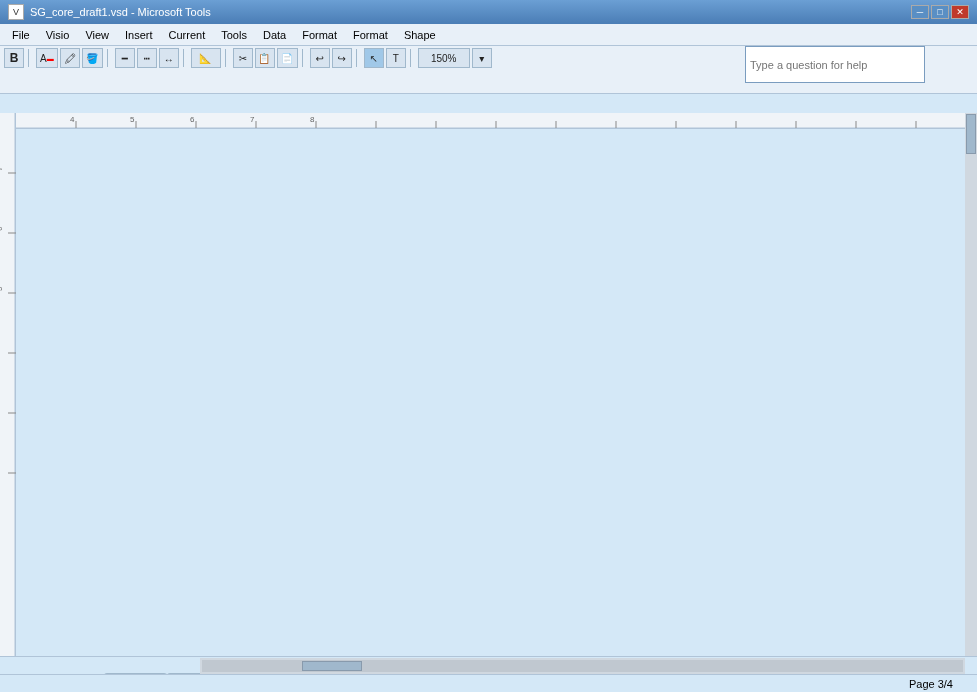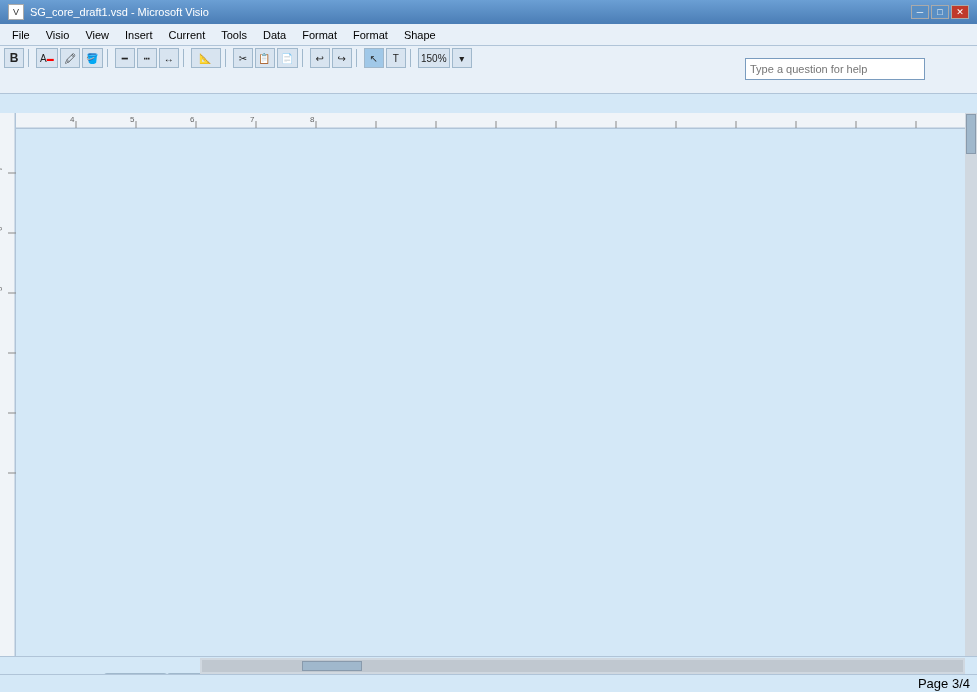--- a/index.html
+++ b/index.html
@@ -25,45 +25,44 @@
       height: 22px; background: #e8f0f8; display: flex; align-items: center;
       padding: 8px 4px; border-bottom: 1px solid #b0c4d8;
     }
     #menu-bar .menu-item {
       padding: 2px 8px; font-size: 11px; cursor: pointer; color: #000;
     }
 
     
     #help-box {
       position: absolute; top: 46px; right: 52px;
-      width: 180px; height: 22px; background: white;
+      width: 180px; height: 37px; background: white;
       border: 1px solid #7a9cbf; display: flex; align-items: center;
       padding: 0 4px;
-      margin-top: 12px;
     }
     #help-box input {
       border: none; outline: none; font-size: 11px; color: #888; width: 100%;
     }
 
     
     #toolbar-container {
       height: 48px; background: #e8f0f8; border-bottom: 1px solid #b0c4d8;
       display: flex; flex-direction: column;
     }
     #toolbar1, #toolbar2 {
       height: 24px; display: flex; align-items: center; padding: 0 4px; gap: 2px;
     }
     .tb-btn {
       height: 20px; min-width: 20px; background: #d8e4f0; border: 1px solid #a0b8cc;
       display: flex; align-items: center; justify-content: center;
       font-size: 10px; cursor: pointer; padding: 0 3px; color: #222;
     }
     .tb-separator { width: 4px; height: 18px; border-left: 1px solid #a0b8cc; margin: 0 2px; }
     .tb-bold { font-weight: bold; font-size: 12px; }
-    .tb-zoom { width: 32px; }
+    .tb-zoom { width: 52px; }
 
     
     #h-ruler { height: 16px; background: #f0f4f8; border-bottom: 1px solid #b0c4d8; position: relative; overflow: hidden; }
     #v-ruler { width: 16px; background: #f0f4f8; border-right: 1px solid #b0c4d8; position: absolute; top: 113px; left: 0; bottom: 36px; }
     #canvas-area {
       flex: 1; background: #c8dcea; overflow: hidden; position: relative;
       margin-left: 16px;
     }
     #canvas {
       position: absolute; top: 0; left: 0; right: 12px; bottom: 0;
@@ -106,21 +105,21 @@
       border-bottom: none; font-size: 11px; cursor: pointer; color: #333;
       border-radius: 3px 3px 0 0;
     }
     .page-tab.active { background: white; font-weight: bold; border-bottom: 1px solid white; }
 
     
     #status-bar {
       position: absolute; bottom: 0; left: 0; right: 0; height: 18px;
       background: #d4e8f7; border-top: 1px solid #b0c4d8;
       display: flex; align-items: center; justify-content: flex-end;
-      padding: 0 7px; font-size: 13px;
+      padding: 0 24px; font-size: 11px;
     }
 
     
     #h-scrollbar {
       position: absolute; bottom: 18px; left: 200px; right: 12px; height: 16px;
       background: #d0d8e0; display: flex; align-items: center;
     }
     #h-scroll-track {
       flex: 1; height: 12px; background: #c0c8d0; margin: 0 2px;
       position: relative;
@@ -129,21 +128,21 @@
       width: 60px; height: 10px; background: #a0b8cc; margin: 1px 100px;
       border: 1px solid #889aac; cursor: pointer;
     }
   </style>
 </head>
 <body>
 
 <div id="title-bar">
   <div class="title-left">
     <div class="title-icon">V</div>
-    <span>SG_core_draft1.vsd - Microsoft Visio</span>
+    <span>SG_core_draft1.vsd - Microsoft Tools</span>
   </div>
   <div class="title-controls">
     <span>─</span>
     <span>□</span>
     <span class="close-btn">✕</span>
   </div>
 </div>
 
 <div id="menu-bar">
   <div class="menu-item">File</div>

